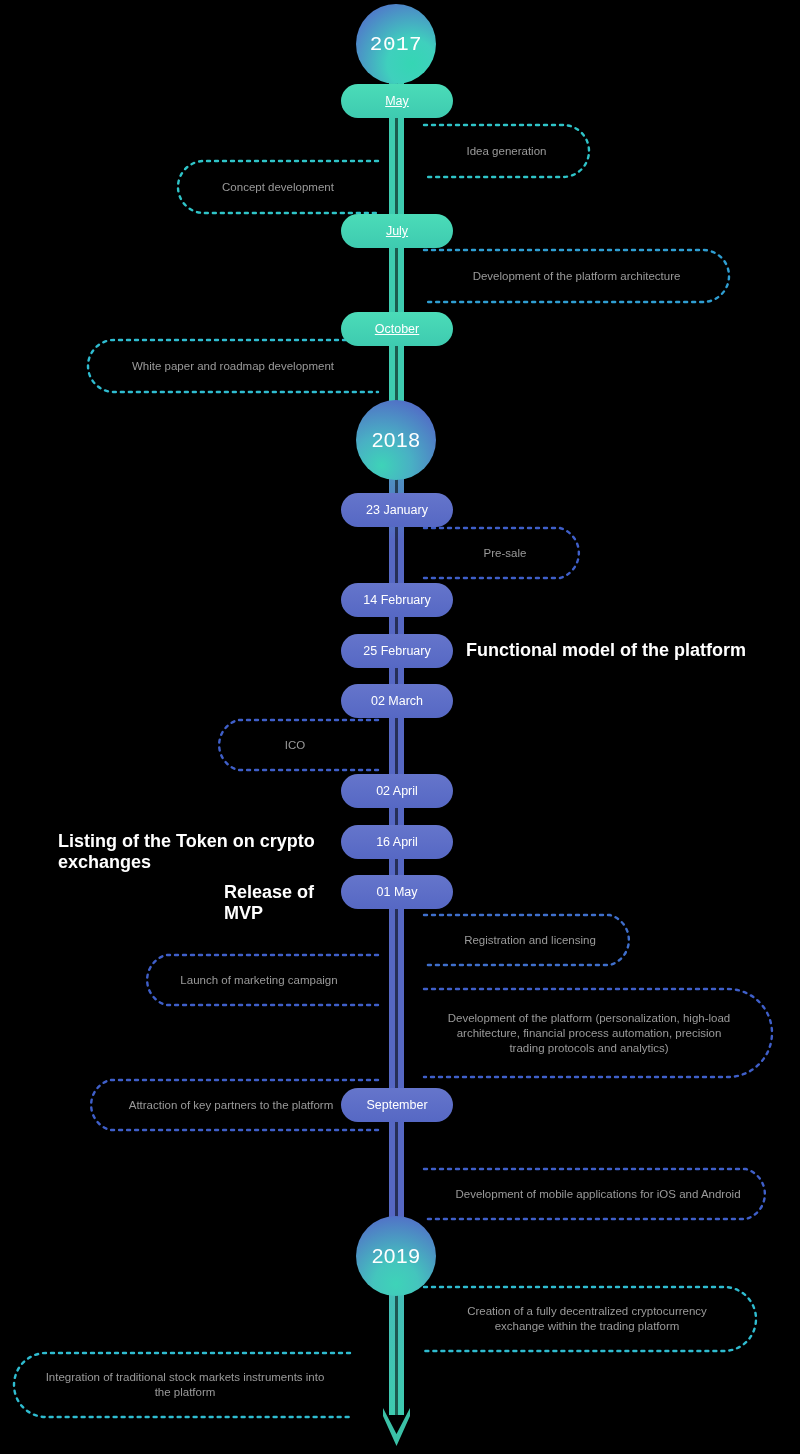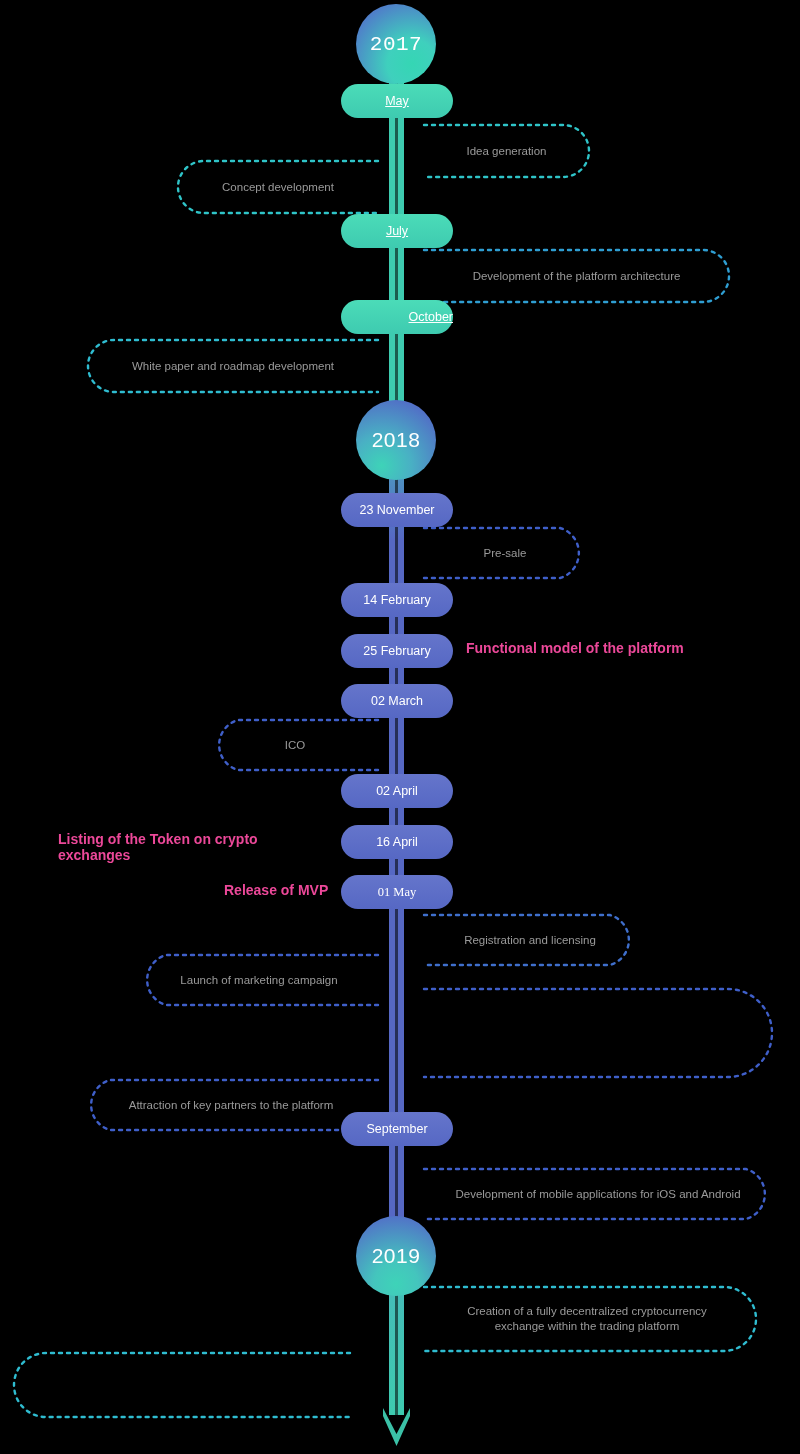--- a/index.html
+++ b/index.html
@@ -87,22 +87,22 @@
   }
   .bubble.right { justify-content: flex-end; }
   .bubble.left  { justify-content: flex-end; }
 
   .bubble svg { position: absolute; left:0; top:0; width:100%; height:100%; overflow: visible; }
   .bubble .btxt { position: relative; z-index: 2; }
 
   
   .blue-label {
     position: absolute;
-    color: #ec4899;
-    font-size: 14px;
+    color: #ffffff;
+    font-size: 18px;
     font-weight: bold;
     z-index: 3;
     filter: blur(0.4px);
   }
   .blue-label.right { text-align: left; }
   .blue-label.left  { text-align: left; }
 </style>
 </head>
 <body>
 
@@ -124,48 +124,48 @@
   <div id="nodes">
       <div class="year-node year-2017" style="top: 4px;">
         <span>2017</span>
       </div>
       <div class="pill teal" style="top: 84px;">
         <span>May</span>
       </div>
       <div class="pill teal" style="top: 214px;">
         <span>July</span>
       </div>
-      <div class="pill teal" style="top: 300px; justify-content: flex-end;">
+      <div class="pill teal" style="top: 312px;">
         <span>October</span>
       </div>
       <div class="year-node year-2018" style="top: 400px;">
         <span>2018</span>
       </div>
       <div class="pill blue" style="top: 493px;">
-        <span>23 November</span>
+        <span>23 January</span>
       </div>
       <div class="pill blue" style="top: 583px;">
         <span>14 February</span>
       </div>
       <div class="pill blue" style="top: 634px;">
         <span>25 February</span>
       </div>
       <div class="pill blue" style="top: 684px;">
         <span>02 March</span>
       </div>
       <div class="pill blue" style="top: 774px;">
         <span>02 April</span>
       </div>
       <div class="pill blue" style="top: 825px;">
         <span>16 April</span>
       </div>
-      <div class="pill blue" style="top: 875px; font-family: Liberation Serif, serif;">
+      <div class="pill blue" style="top: 875px;">
         <span>01 May</span>
       </div>
-      <div class="pill blue" style="top: 1112px;">
+      <div class="pill blue" style="top: 1088px;">
         <span>September</span>
       </div>
       <div class="year-node year-2019" style="top: 1216px;">
         <span>2019</span>
       </div>
     </div>
 
   <div id="events">
       <div class="bubble right" style="left: 424px; top: 124px; width: 165px; height: 54px;">
         <svg viewBox="0 0 165 54" preserveAspectRatio="none">
@@ -215,20 +215,21 @@
       <div class="bubble left" style="left: 140px; top: 954px; width: 238px; height: 52px; align-items: center;">
         <svg viewBox="0 0 238 52" preserveAspectRatio="none">
           <path d="M 238 1 L 26 1 A 26 26 0 0 0 26 51 L 238 51" fill="none" stroke="#3f5fc9" stroke-width="2.4" stroke-dasharray="3 5" stroke-linecap="round"></path>
         </svg>
         <div class="btxt">Launch of marketing campaign</div>
       </div>
       <div class="bubble right" style="left: 424px; top: 988px; width: 330px; height: 90px;">
         <svg viewBox="0 0 330 90" preserveAspectRatio="none">
           <path d="M 0 1 L 304 1 A 26 26 0 0 1 304 89 L 0 89" fill="none" stroke="#3f5fc9" stroke-width="2.4" stroke-dasharray="3 5" stroke-linecap="round"></path>
         </svg>
+        <div class="btxt">Development of the platform (personalization, high-load architecture, financial process automation, precision trading protocols and analytics)</div>
       </div>
       <div class="bubble left" style="left: 84px; top: 1079px; width: 294px; height: 52px;">
         <svg viewBox="0 0 294 52" preserveAspectRatio="none">
           <path d="M 294 1 L 26 1 A 26 26 0 0 0 26 51 L 294 51" fill="none" stroke="#3f5fc9" stroke-width="2.4" stroke-dasharray="3 5" stroke-linecap="round"></path>
         </svg>
         <div class="btxt">Attraction of key partners to the platform</div>
       </div>
       <div class="bubble right" style="left: 424px; top: 1168px; width: 348px; height: 52px;">
         <svg viewBox="0 0 348 52" preserveAspectRatio="none">
           <path d="M 0 1 L 322 1 A 26 26 0 0 1 322 51 L 0 51" fill="none" stroke="#3f5fc9" stroke-width="2.4" stroke-dasharray="3 5" stroke-linecap="round"></path>
@@ -238,16 +239,17 @@
       <div class="bubble right" style="left: 424px; top: 1286px; width: 326px; height: 66px;">
         <svg viewBox="0 0 326 66" preserveAspectRatio="none">
           <path d="M 0 1 L 300 1 A 26 26 0 0 1 300 65 L 0 65" fill="none" stroke="#2fbcd0" stroke-width="2.4" stroke-dasharray="3 5" stroke-linecap="round"></path>
         </svg>
         <div class="btxt">Creation of a fully decentralized cryptocurrency exchange within the trading platform</div>
       </div>
       <div class="bubble left" style="left: 20px; top: 1352px; width: 330px; height: 66px;">
         <svg viewBox="0 0 330 66" preserveAspectRatio="none">
           <path d="M 330 1 L 26 1 A 26 26 0 0 0 26 65 L 330 65" fill="none" stroke="#2fbcd0" stroke-width="2.4" stroke-dasharray="3 5" stroke-linecap="round"></path>
         </svg>
+        <div class="btxt">Integration of traditional stock markets instruments into the platform</div>
       </div>
     </div>
 
 </div>
 
 </body></html>

